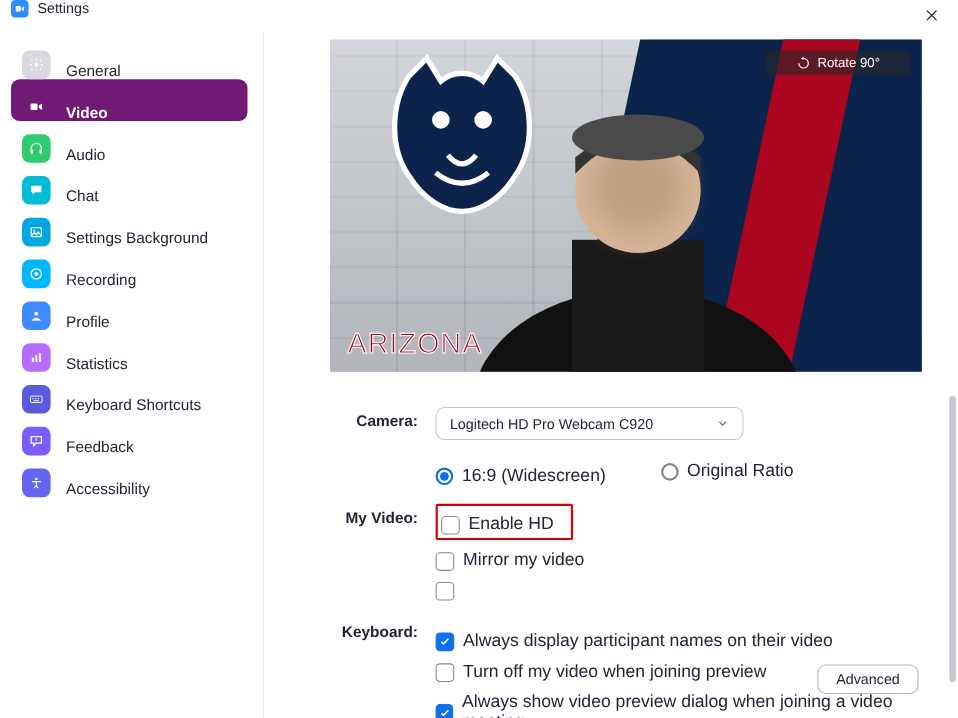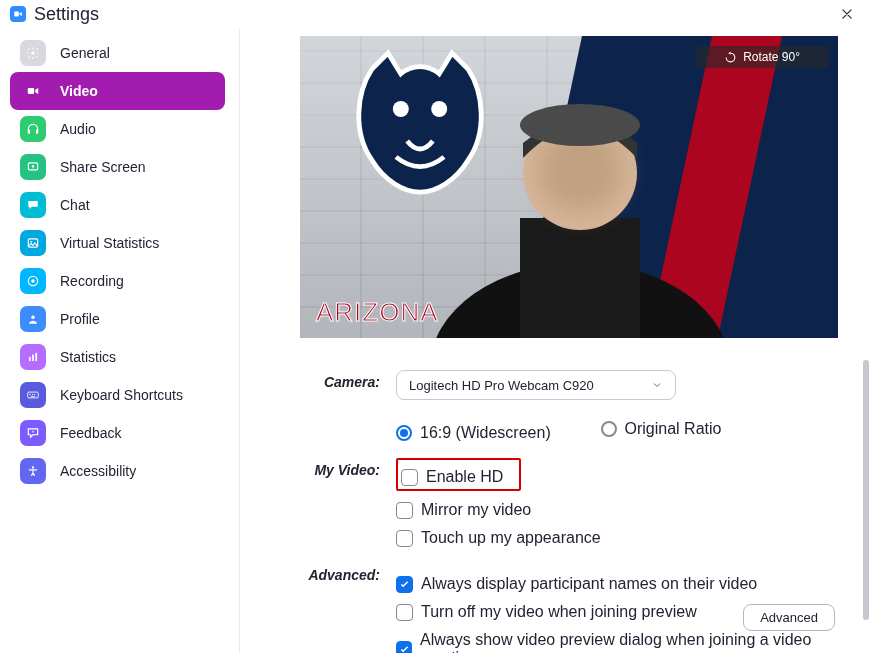--- a/index.html
+++ b/index.html
@@ -1,32 +1,32 @@
 <!DOCTYPE html>
 <html><head>
 <meta charset="utf-8">
 <style>
   * { box-sizing: border-box; }
   html, body { margin: 0; padding: 0; font-family: -apple-system, BlinkMacSystemFont, "Segoe UI", Arial, sans-serif; color: #232333; }
   body { width: 871px; height: 653px; overflow: hidden; position: relative; background: #fff; }
 
-  .titlebar { height: 28px; display: flex; align-items: center; padding: 0 10px; font-size: 18px; }
+  .titlebar { height: 28px; display: flex; align-items: flex-start; padding: 0 10px; font-size: 13px; }
   .titlebar .app-icon { width: 16px; height: 16px; border-radius: 4px; background: #2D8CFF; margin-right: 8px; display:flex; align-items:center; justify-content:center; }
   .titlebar .app-icon svg { display:block; }
   .titlebar .title { flex: 0 0 auto; }
   .titlebar .spacer { flex: 1; }
   .titlebar .close { width: 28px; height: 28px; display:flex; align-items:center; justify-content:center; cursor:pointer; }
   .titlebar .close svg { width: 14px; height: 14px; }
 
   .body { display: flex; height: 625px; }
 
   .sidebar { width: 240px; padding: 6px 14px 0 10px; border-right: 1px solid #ececf1; }
-  .nav-item { display:flex; align-items:center; height: 38px; border-radius: 8px; padding: 0 10px; cursor:pointer; font-size: 14px; color:#232333; }
+  .nav-item { display:flex; align-items:flex-end; height: 38px; border-radius: 8px; padding: 0 10px; cursor:pointer; font-size: 14px; color:#232333; }
   .nav-item .icon { width: 26px; height: 26px; border-radius: 7px; margin-right: 14px; display:flex; align-items:center; justify-content:center; flex-shrink:0; }
-  .nav-item.active { background: #a21caf; color: #fff; font-weight: 600; }
+  .nav-item.active { background: #701a75; color: #fff; font-weight: 600; }
   .nav-item.active .icon { background: transparent; }
 
   .ic-general   { background: #d8d8de; }
   .ic-video     { background: #0E71EB; }
   .ic-audio     { background: #2ecc71; }
   .ic-share     { background: #26c281; }
   .ic-chat      { background: #00bcd4; }
   .ic-vbg       { background: #00a7e0; }
   .ic-rec       { background: #00b7ff; }
   .ic-profile   { background: #3d8bff; }
@@ -43,21 +43,21 @@
   .preview .bg-shape-r { position:absolute; right:90px; top:-20px; width:70px; height:360px; background:#ab0520; transform:skewX(-12deg); }
   .preview .bg-wall { position:absolute; left:0; top:0; width:100%; height:100%; background: repeating-linear-gradient(90deg, rgba(255,255,255,.15) 0 60px, rgba(0,0,0,.02) 60px 62px), repeating-linear-gradient(0deg, rgba(255,255,255,.12) 0 30px, rgba(0,0,0,.02) 30px 32px); opacity:.8; }
   .preview .cat { position:absolute; left:40px; top:4px; width:160px; height:170px; }
   .preview .az { position:absolute; left:16px; bottom:10px; font-family: Impact, "Arial Black", sans-serif; font-size:26px; letter-spacing:1px; color:#ab0520; -webkit-text-stroke:1px #fff; }
   .preview .person { position:absolute; left:130px; bottom:-30px; width:300px; height:300px; }
   .preview .rotate { position:absolute; top:10px; right:10px; background:rgba(40,40,40,.6); color:#fff; font-size:12px; padding:4px 28px; border-radius:4px; display:flex; align-items:center; gap:6px; cursor:pointer; }
   .preview .rotate svg { width:13px; height:13px; }
 
   .settings-block { margin-top: 32px; font-size: 14px; }
   .row { display:flex; align-items:flex-start; margin-bottom: 16px; }
-  .row .label { width: 96px; text-align: right; font-weight:600; padding-top:4px; padding-right: 16px; color:#232333;font-style:italic; }
+  .row .label { width: 96px; text-align: right; font-weight:600; padding-top:4px; padding-right: 16px; color:#232333; }
   .row .controls { flex:1; }
 
   .select { width: 280px; height: 30px; border:1px solid #c8c8d0; border-radius:8px; background:#fff; display:flex; align-items:center; padding:0 12px; justify-content:space-between; font-size:13px; cursor:pointer; }
   .select .chev { width:12px; height:12px; }
 
   .radio-row, .check-row { display:flex; align-items:center; gap:8px; margin-top:10px; font-size:16px; cursor:pointer; }
   .radio { width:16px; height:16px; border:2px solid #888; border-radius:50%; display:inline-flex; align-items:center; justify-content:center; }
   .radio.checked { border-color:#0E71EB; }
   .radio.checked::after { content:""; width:8px; height:8px; background:#0E71EB; border-radius:50%; }
   .chk { width:17px; height:17px; border:1.5px solid #888; border-radius:4px; display:inline-flex; align-items:center; justify-content:center; background:#fff; }
@@ -117,45 +117,36 @@
         <span class="icon ic-audio">
           <svg viewBox="0 0 24 24">
             <path d="M4 14v-2a8 8 0 0116 0v2" stroke="#fff" stroke-width="2" fill="none"></path>
             <rect x="3" y="13" width="4" height="7" rx="1.5" fill="#fff"></rect>
             <rect x="17" y="13" width="4" height="7" rx="1.5" fill="#fff"></rect>
           </svg>
         </span>
         <span>Audio</span>
       </div>
     <div class="nav-item">
-        <span class="icon ic-share">
-          <svg viewBox="0 0 24 24">
-            <rect x="4" y="5" width="16" height="12" rx="2" fill="none" stroke="#fff" stroke-width="2"></rect>
-            <path d="M12 8l3 3h-2v3h-2v-3H9z" fill="#fff"></path>
-          </svg>
-        </span>
-        <span>Share Screen</span>
-      </div>
-    <div class="nav-item">
         <span class="icon ic-chat">
           <svg viewBox="0 0 24 24">
             <path d="M4 5h16v10H10l-4 4v-4H4z" fill="#fff"></path>
           </svg>
         </span>
         <span>Chat</span>
       </div>
     <div class="nav-item">
         <span class="icon ic-vbg">
           <svg viewBox="0 0 24 24">
             <rect x="4" y="5" width="16" height="14" rx="2" fill="none" stroke="#fff" stroke-width="2"></rect>
             <circle cx="9" cy="10" r="1.5" fill="#fff"></circle>
             <path d="M5 17l4-4 3 3 3-4 4 5" stroke="#fff" stroke-width="2" fill="none"></path>
           </svg>
         </span>
-        <span>Virtual Statistics</span>
+        <span>Settings Background</span>
       </div>
     <div class="nav-item">
         <span class="icon ic-rec">
           <svg viewBox="0 0 24 24">
             <circle cx="12" cy="12" r="8" fill="none" stroke="#fff" stroke-width="2"></circle>
             <circle cx="12" cy="12" r="3" fill="#fff"></circle>
           </svg>
         </span>
         <span>Recording</span>
       </div>
@@ -272,27 +263,26 @@
               <span class="chk"></span>
               <span>Enable HD</span>
             </span>
           </span>
           <div class="check-row">
             <span class="chk"></span>
             <span>Mirror my video</span>
           </div>
           <div class="check-row">
             <span class="chk"></span>
-            <span>Touch up my appearance</span>
           </div>
         </div>
       </div>
 
       <div class="row">
-        <div class="label">Advanced:</div>
+        <div class="label">Keyboard:</div>
         <div class="controls">
           <div class="check-row" style="margin-top:12px;">
             <span class="chk checked">
                 <svg viewBox="0 0 24 24">
                   <path d="M5 12l4 4 10-10" stroke="#fff" stroke-width="3" fill="none"></path>
                 </svg>
               </span>
             <span>Always display participant names on their video</span>
           </div>
           <div class="check-row">

